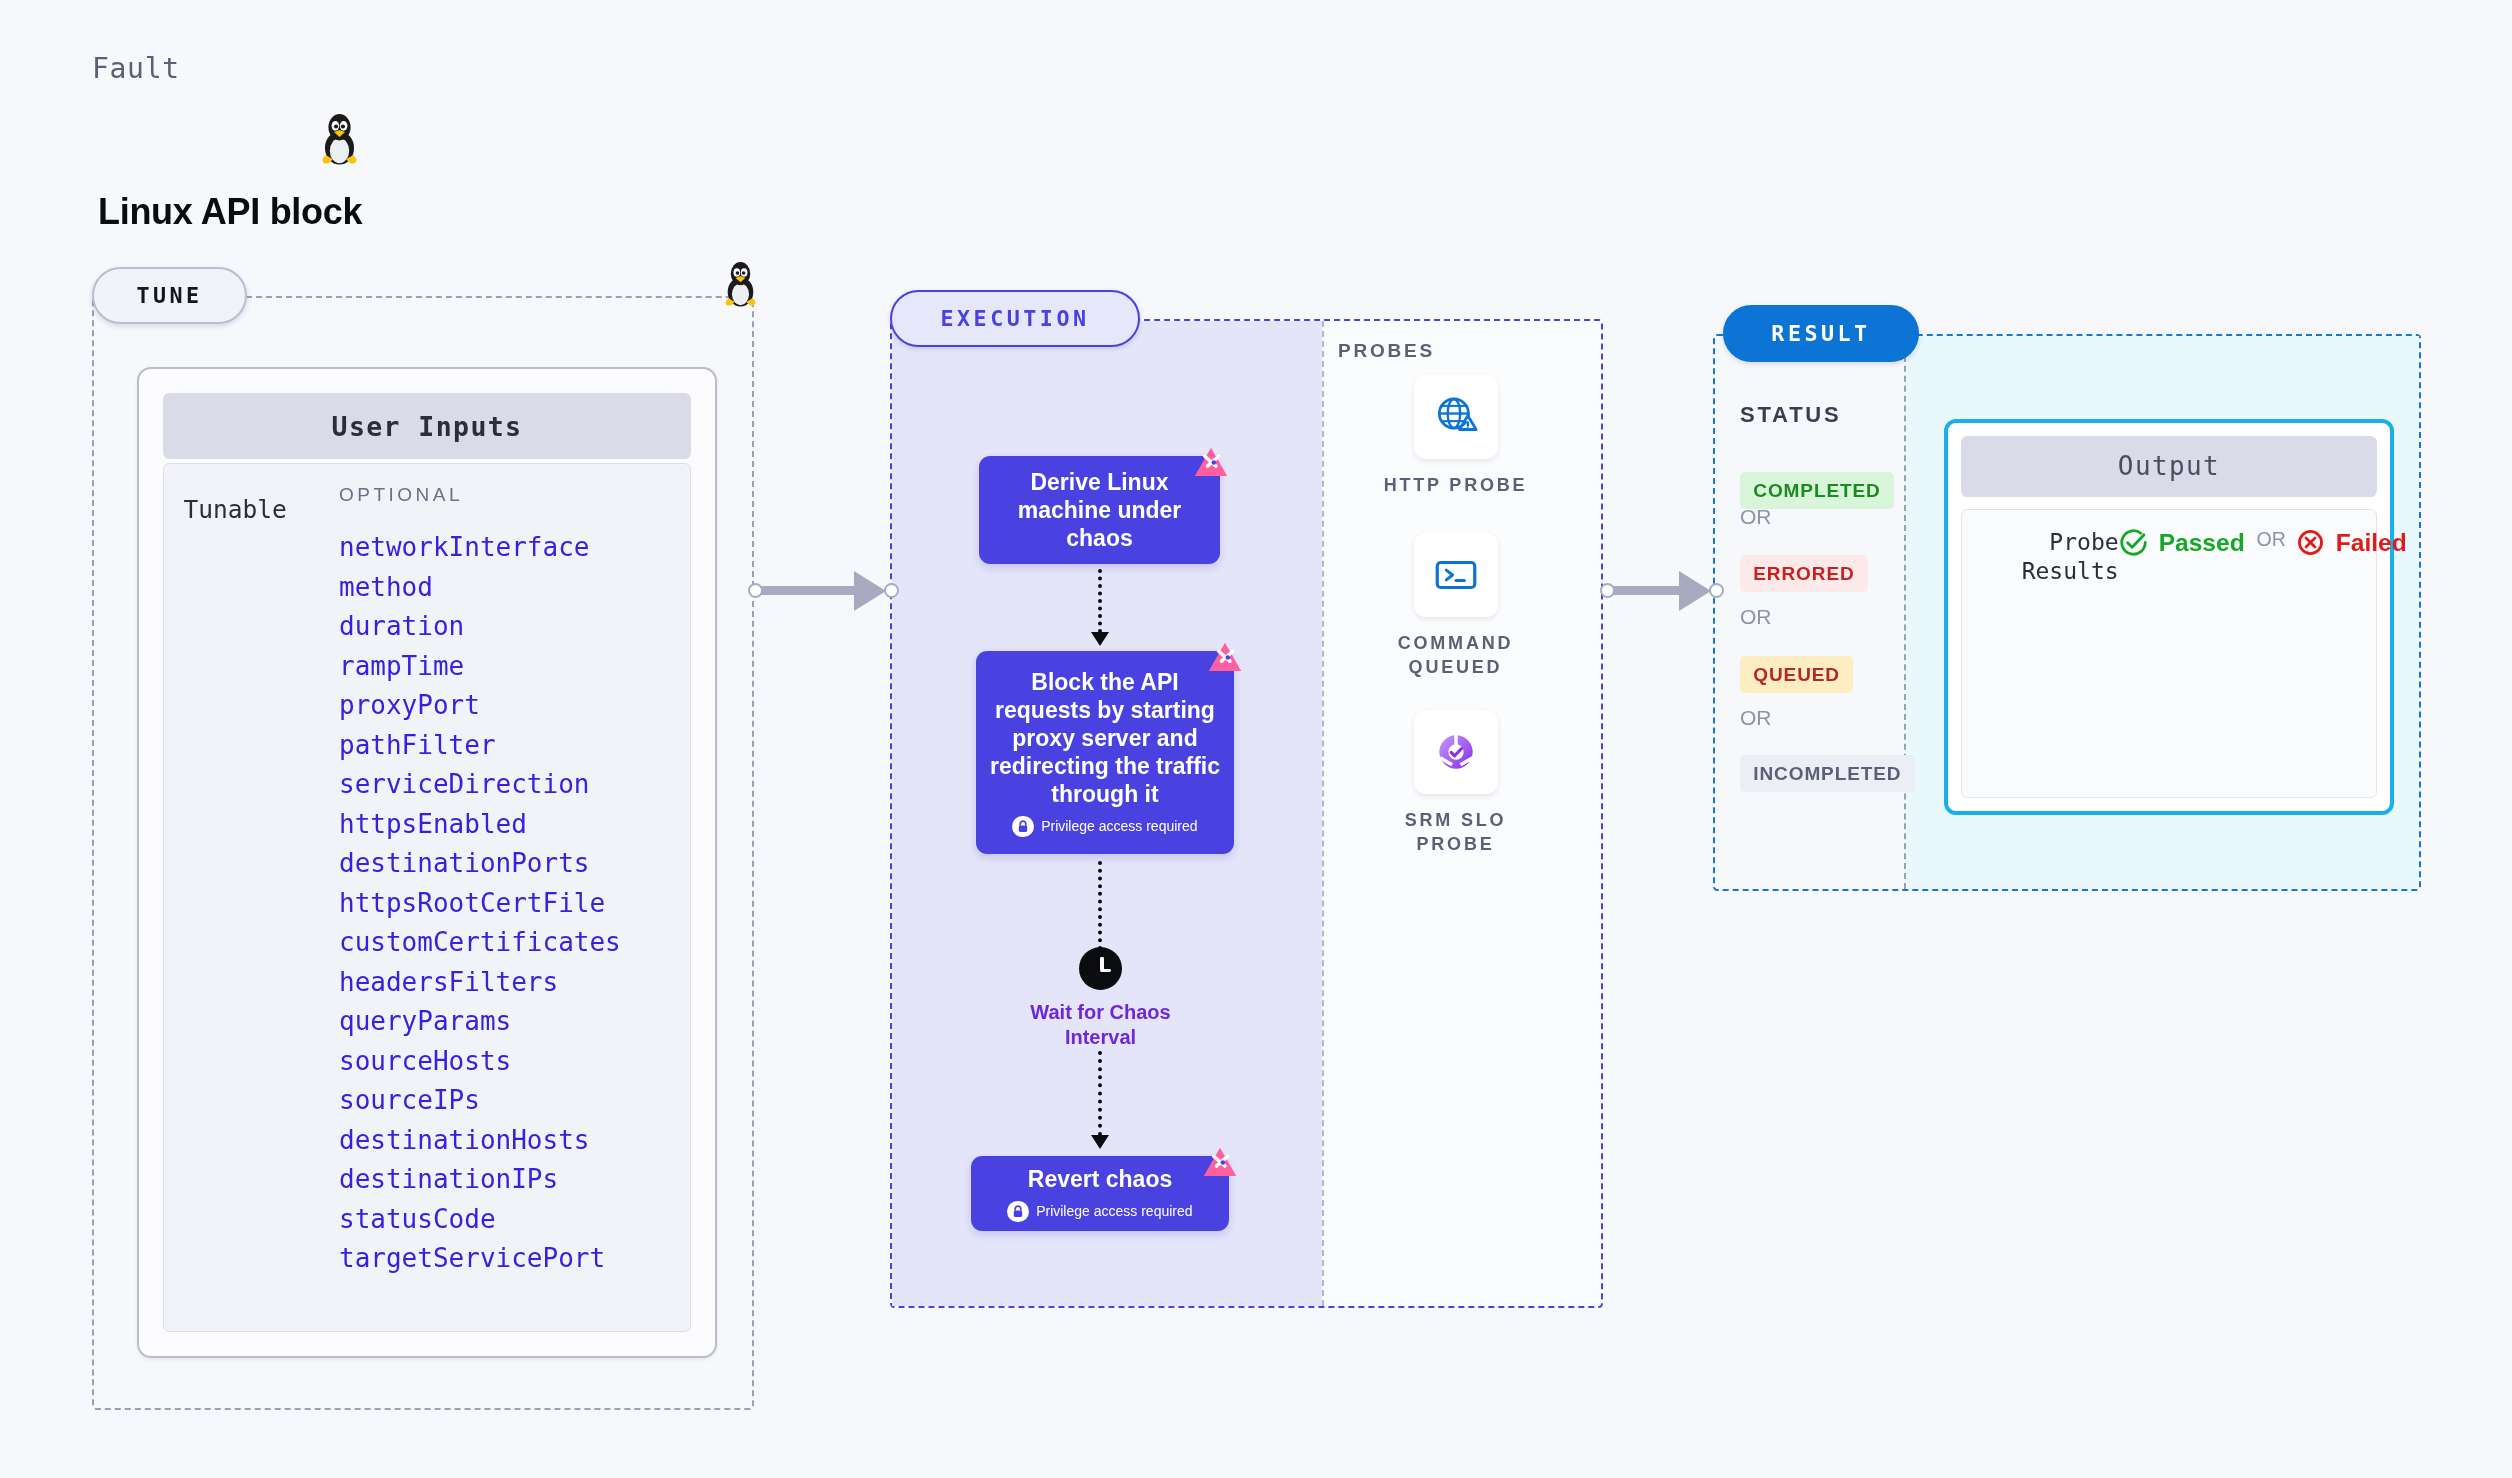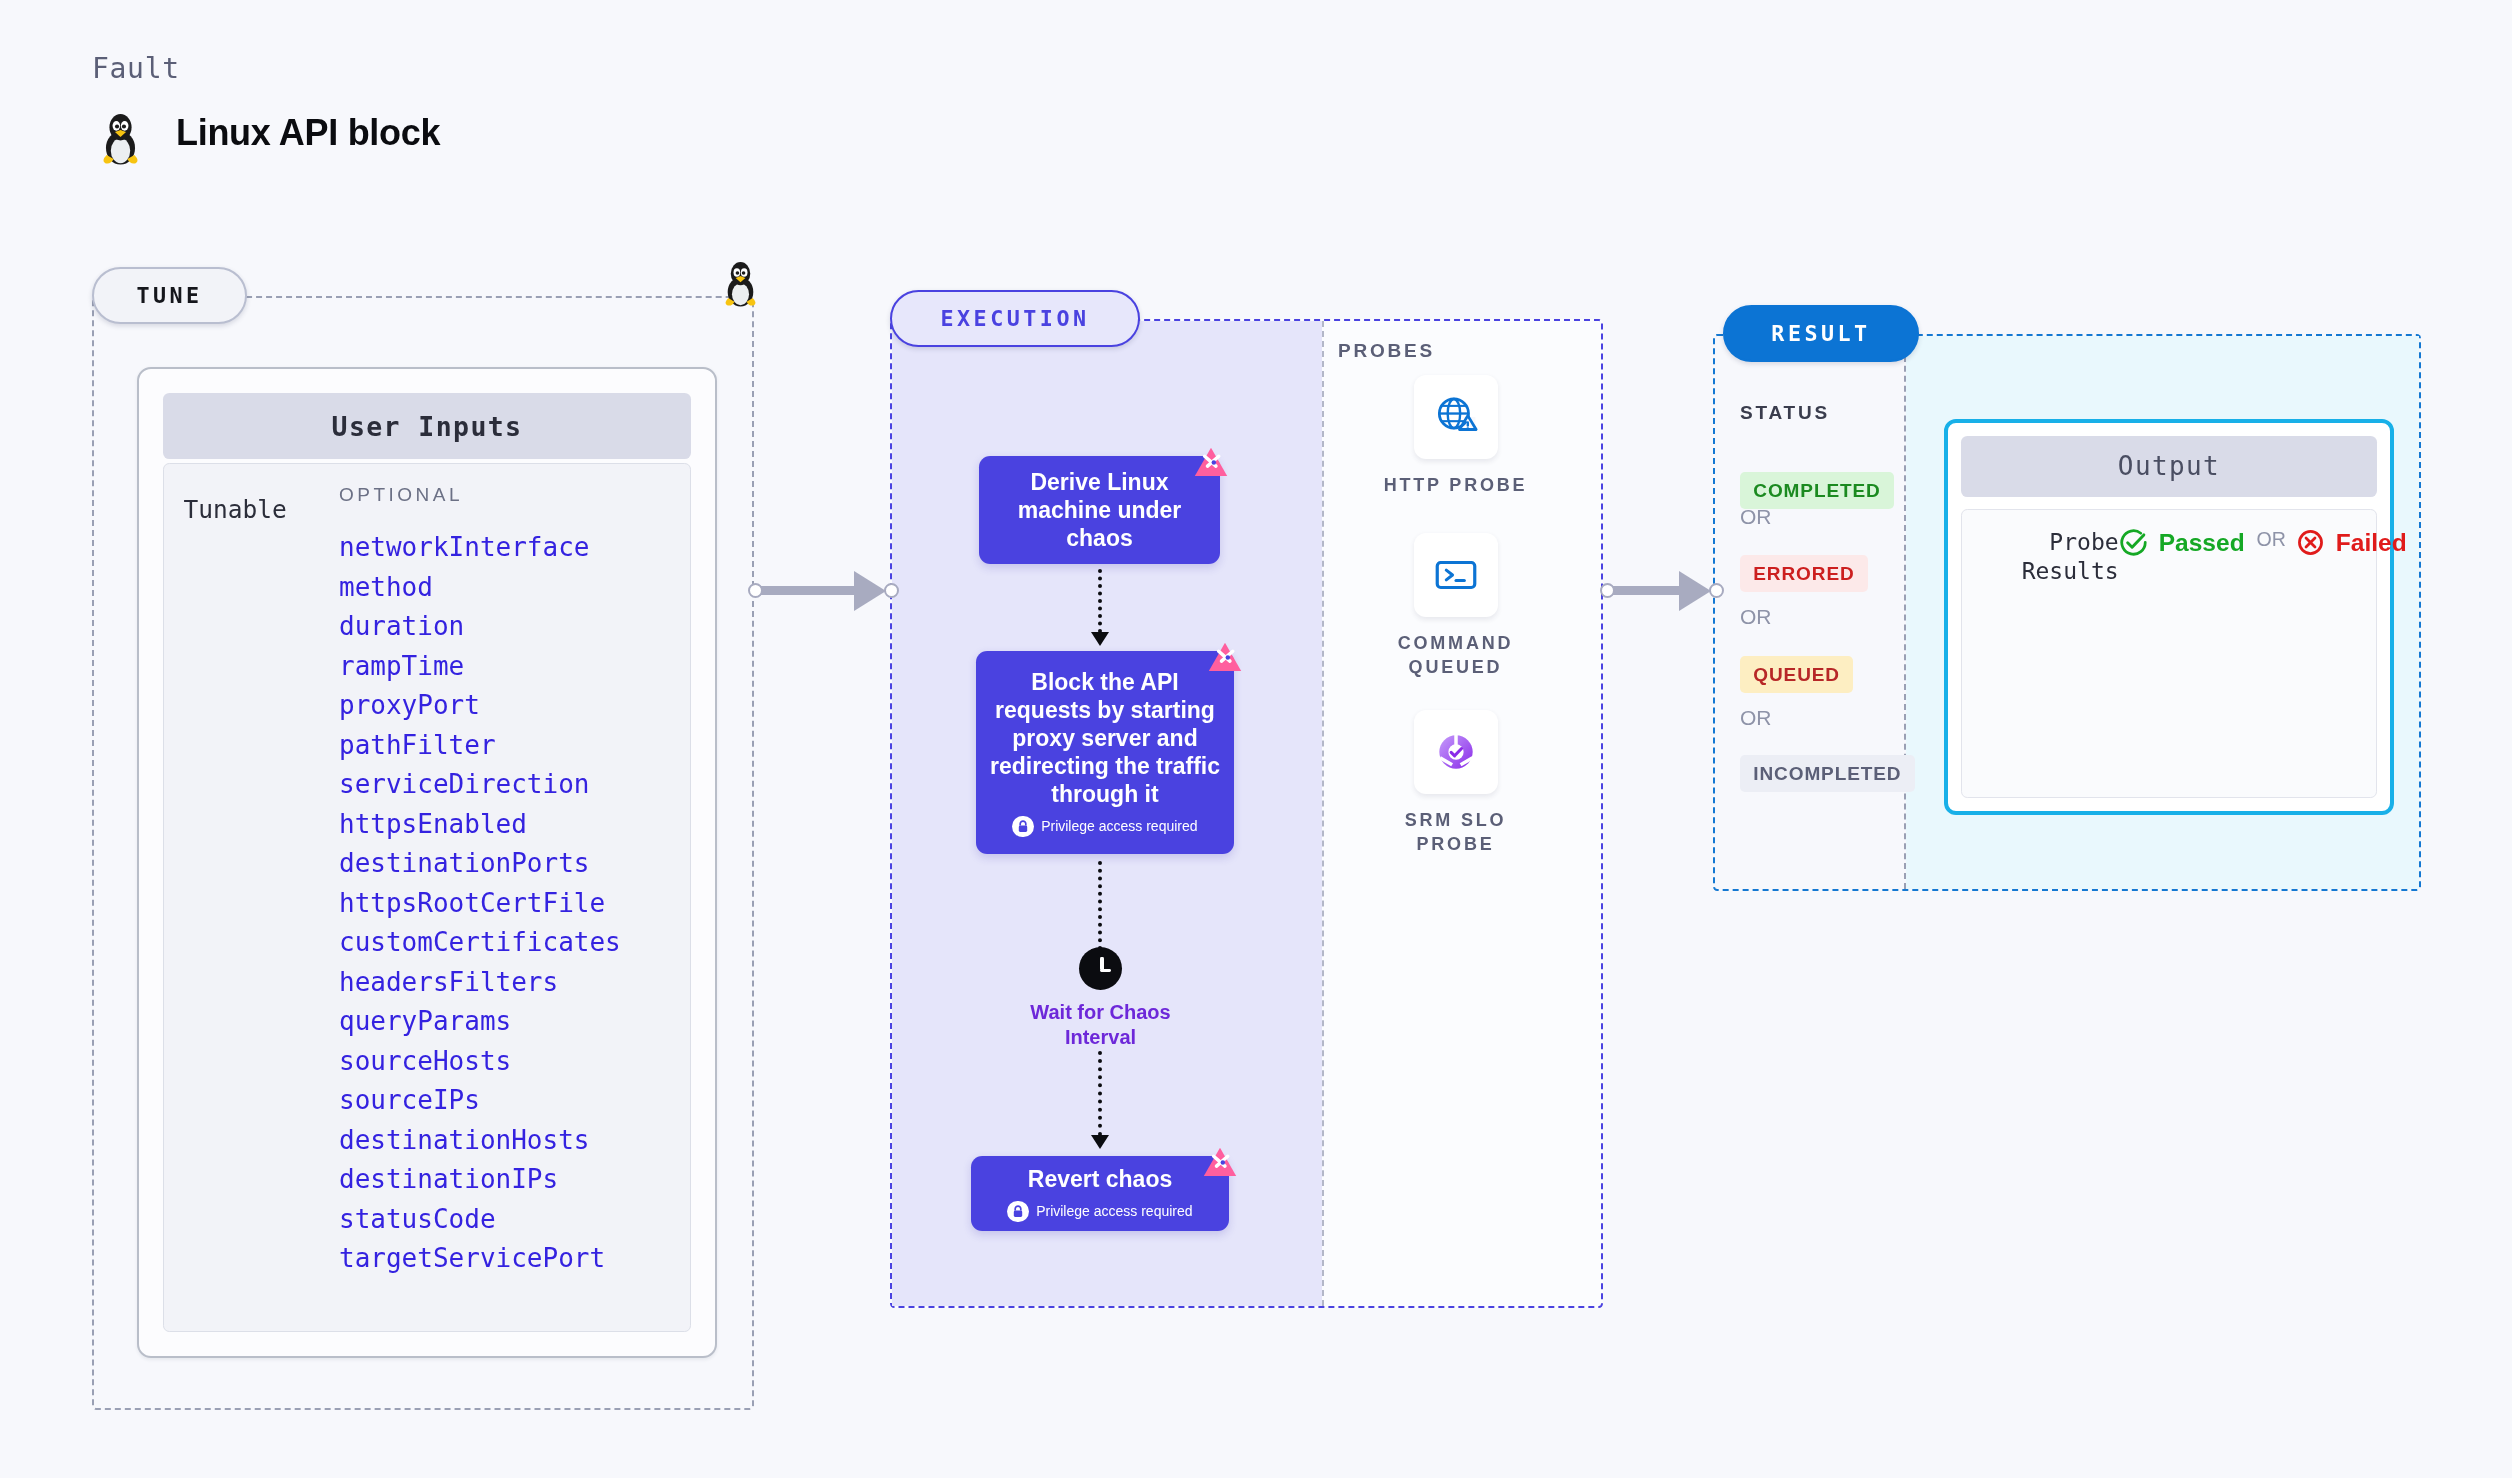--- a/index.html
+++ b/index.html
@@ -12,21 +12,21 @@
   .page { position: relative; width: 2512px; height: 1478px; }
 
   
   .fault-label {
     position: absolute; left: 92px; top: 52px;
     font-family: "DejaVu Sans Mono", monospace;
     font-size: 28px; color: #5b5f77; letter-spacing: 0.7px;
   }
   .title-row {
     position: absolute; left: 98px; top: 112px;
-    display: flex; align-items: flex-start; gap: 33px;
+    display: flex; align-items: flex-end; gap: 25px; flex-direction: column;
   }
   .title-text {
     font-size: 36px; font-weight: bold; color: #0b0c10;
     letter-spacing: -0.3px;
   }
 
   
   .tux { display: block; }
 
   
@@ -209,21 +209,21 @@
     margin-top: 15.4px; font-size: 18px; font-weight: bold; color: #5b5f77;
     letter-spacing: 2.8px; text-align: center; line-height: 1.32;
   }
   .probe-http { left: 1375px; top: 375px; }
   .probe-cmd  { left: 1375px; top: 533px; }
   .probe-slo  { left: 1375px; top: 710px; }
 
   
   .status-title {
     position: absolute; left: 1740px; top: 402px;
-    font-size: 19px; font-weight: bold; color: #3a3d4d; letter-spacing: 2.8px;
+    font-size: 22px; font-weight: bold; color: #3a3d4d; letter-spacing: 2.8px;
   }
   .status-badge {
     position: absolute; display: inline-flex; align-items: center; justify-content: center;
     border-radius: 4.9px; font-size: 19px; font-weight: bold; letter-spacing: 0.9px;
     padding: 7.7px 13.3px;
   }
   .sb-completed { left: 1740px; top: 453px; background: #d9f5d9; color: #1b8a20; margin-top: 19px; }
   .sb-errored   { left: 1740px; top: 555px; background: #fce9e9; color: #cc1f1f; }
   .sb-queued    { left: 1740px; top: 656px; background: #fdeec2; color: #b72727; }
   .sb-incompleted { left: 1740px; top: 755px; background: #eceef5; color: #5b5f77; }

